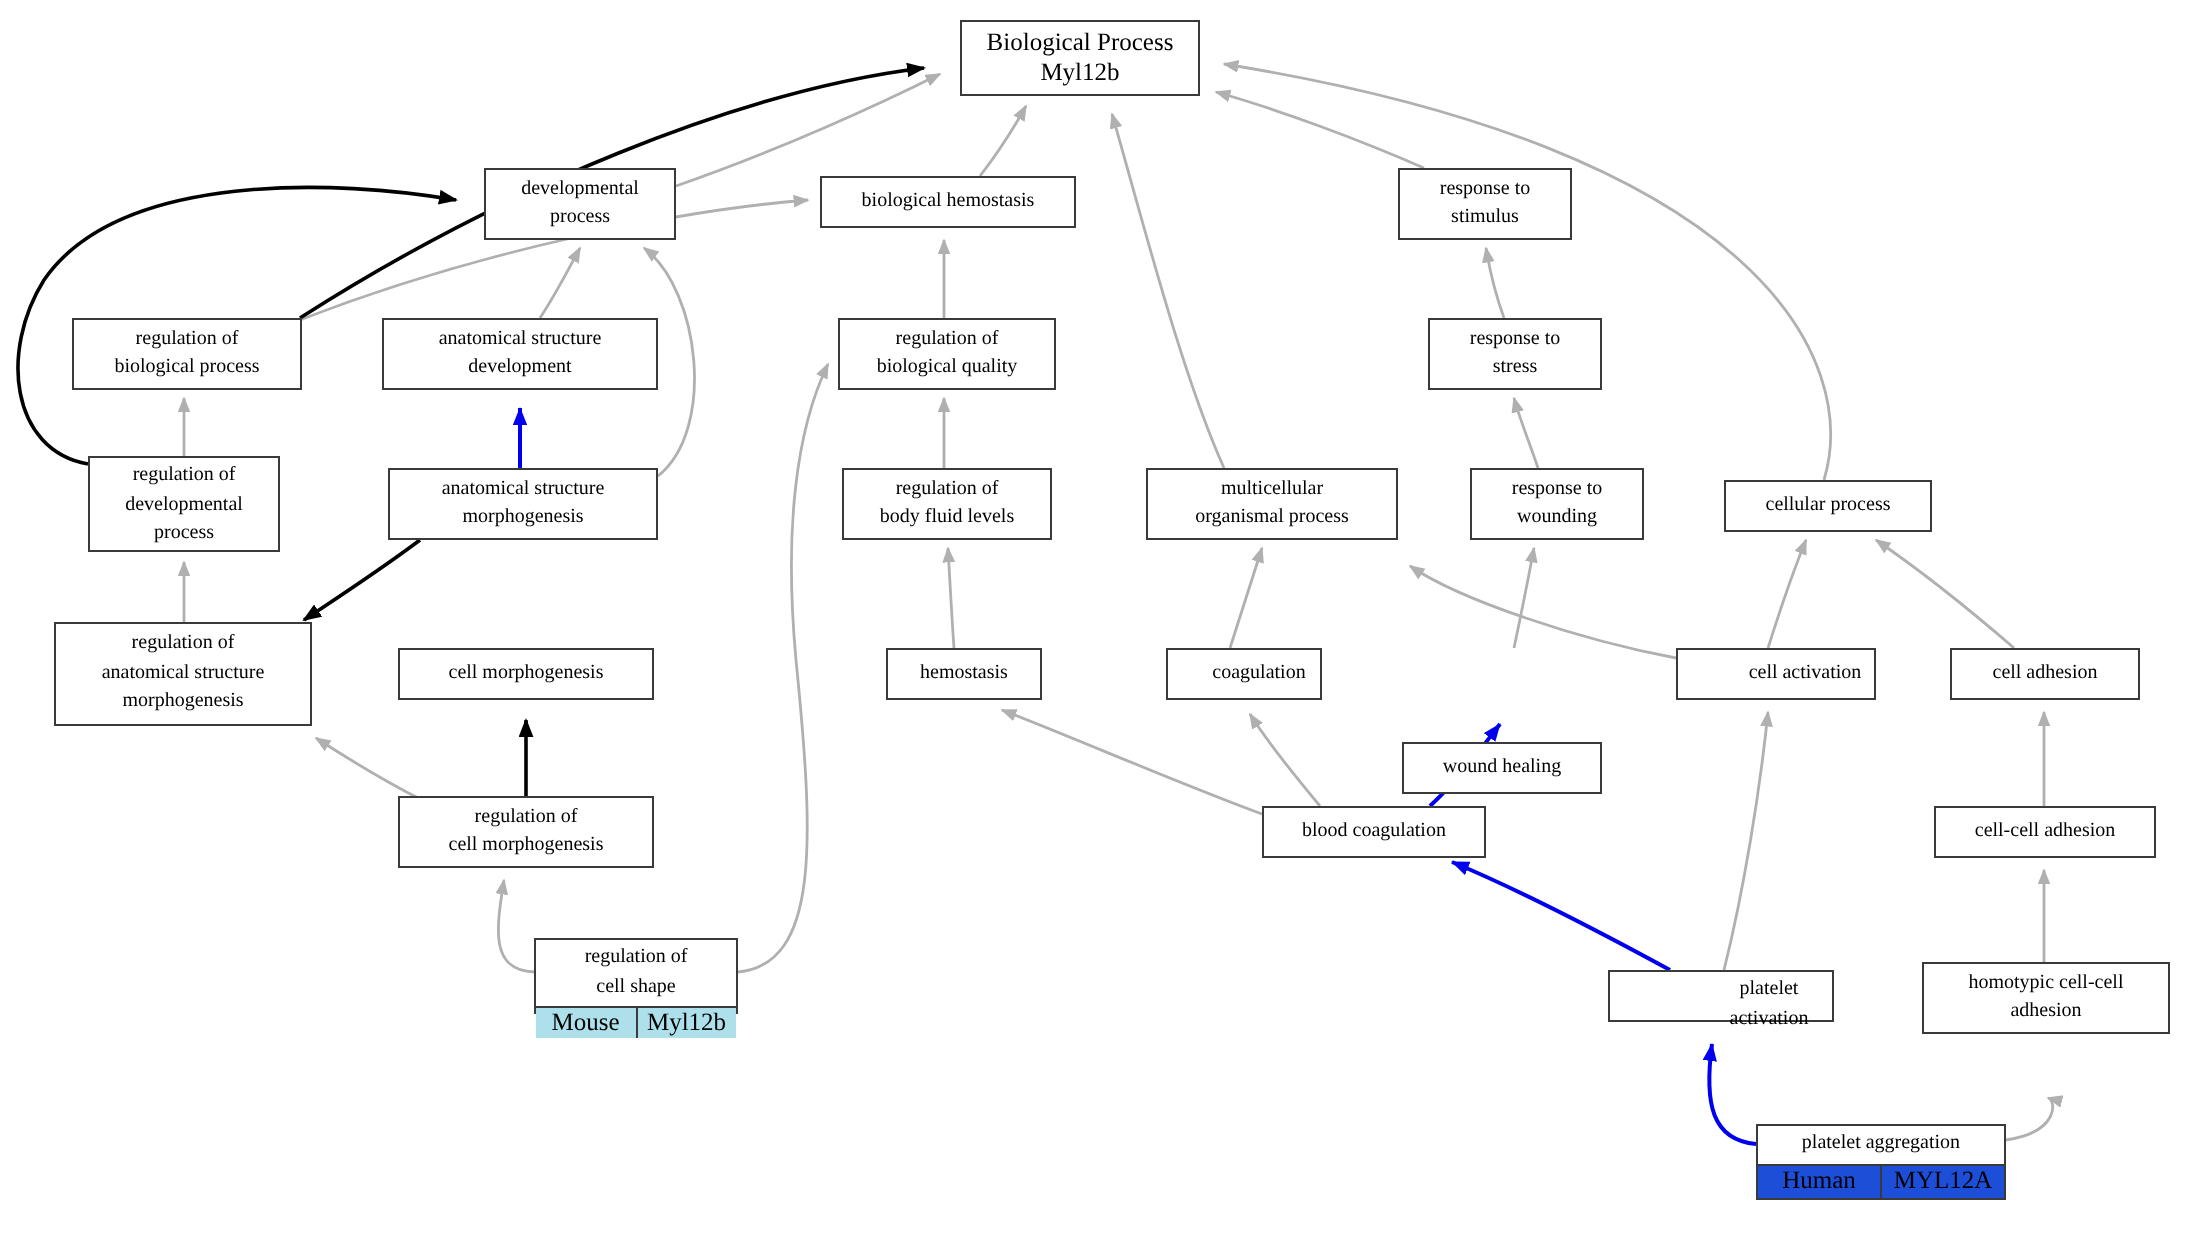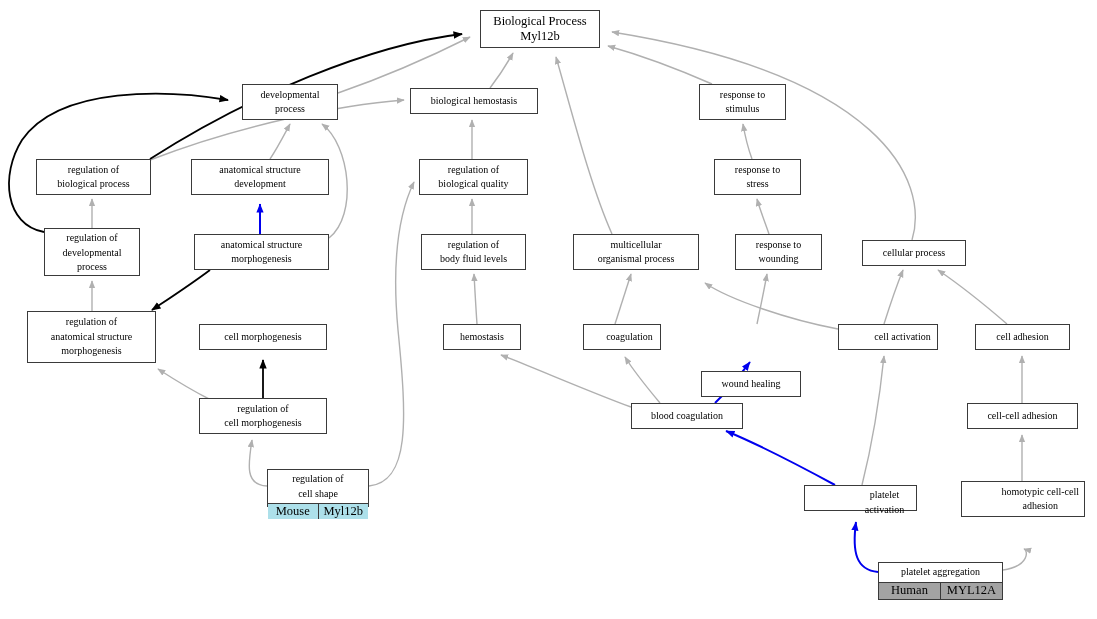--- a/index.html
+++ b/index.html
@@ -7,21 +7,21 @@
   #canvas{position:relative;width:1097px;height:619px;background:#fff;overflow:hidden;font-family:Liberation Serif, serif;}
   svg#edges{position:absolute;left:0;top:0;width:1097px;height:619px;}
   .node{position:absolute;box-sizing:border-box;border:1.4px solid #3a3a3a;background:#ffffff;
         display:flex;flex-direction:column;align-items:stretch;}
   .node .label{flex:1;display:flex;align-items:center;justify-content:center;text-align:center;
         font-size:10px;line-height:14.5px;color:#000;padding:2px 5px;white-space:pre-line;}
   .ann{display:flex;border-top:1.4px solid #3a3a3a;height:20px;}
   .ann .cell{flex:1;display:flex;align-items:center;justify-content:center;font-size:12.5px;color:#000;}
   .ann .cell.left{border-right:1.4px solid #3a3a3a;}
   .ann.mouse .cell{background:#ade0ea;}
-  .ann.human .cell{background:#a3a3a3;}
+  .ann.human .cell{background:#1d4ed8;}
   .root .label{font-size:12.5px;line-height:15px;}
 </style>
 </head>
 <body>
 
 <div id="canvas">
   <svg id="edges">
     <defs>
       <marker id="ahG" markerWidth="9" markerHeight="9" refX="7.2" refY="3.2" orient="auto" markerUnits="userSpaceOnUse">
         <path d="M0,0 L8,3.2 L0,6.4 z" fill="#b0b0b0"></path>
@@ -172,21 +172,21 @@
       <div class="label">regulation of
 cell shape</div>
       <div class="ann mouse">
         <div class="cell left">Mouse</div>
         <div class="cell">Myl12b</div>
       </div>
     </div>
     <div class="node" style="left: 804px; top: 485px; width: 113px; height: 26px; padding-left: 48px;">
       <div class="label">platelet activation</div>
     </div>
-    <div class="node" style="left: 961px; top: 481px; width: 124px; height: 36px; align-items: flex-end;">
+    <div class="node" style="left: 961px; top: 481px; width: 124px; height: 36px;">
       <div class="label">homotypic cell-cell
 adhesion</div>
     </div>
     <div class="node" style="left: 878px; top: 562px; width: 125px; height: 38px;">
       <div class="label">platelet aggregation</div>
       <div class="ann human">
         <div class="cell left">Human</div>
         <div class="cell">MYL12A</div>
       </div>
     </div>

